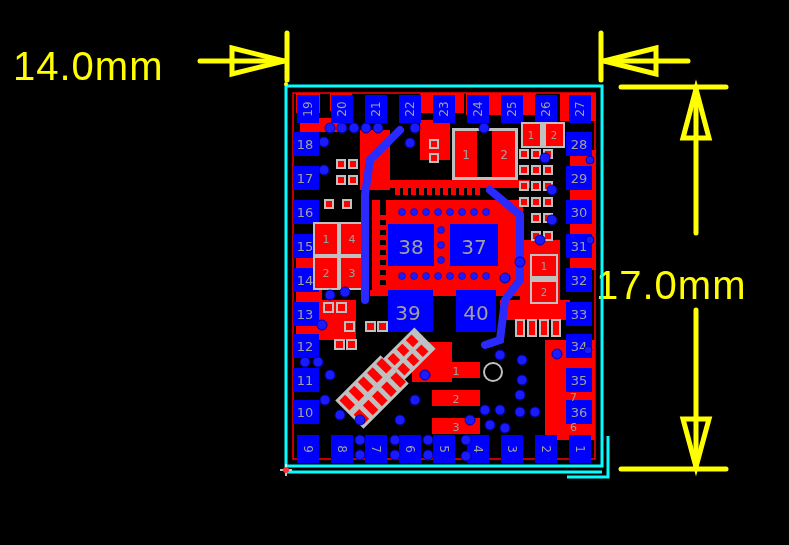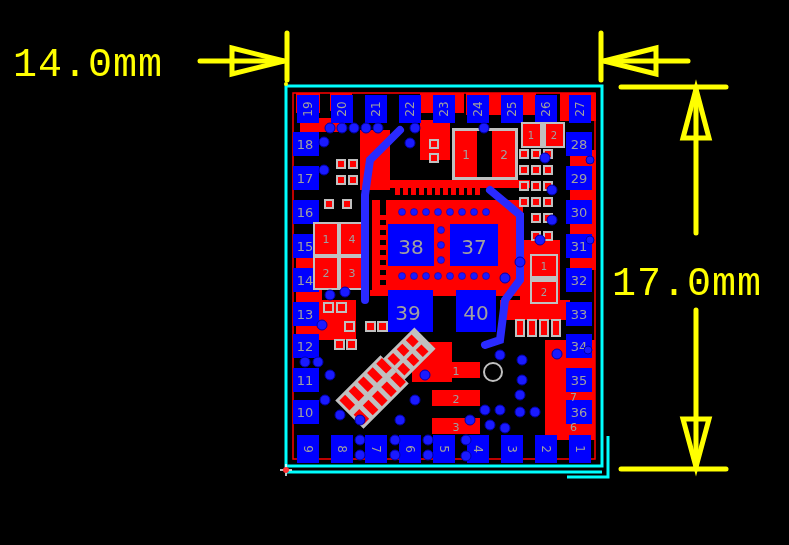--- a/index.html
+++ b/index.html
@@ -1,25 +1,25 @@
 <!DOCTYPE html>
 <html><head>
 <meta charset="utf-8">
 <style>
   html, body { margin:0; padding:0; background:#000; }
   body { width:789px; height:545px; position:relative; overflow:hidden; font-family:"DejaVu Sans Mono", monospace; }
-  .dim-label { position:absolute; color:#ffff00; font-family:Liberation Mono, monospace; font-size:40px; letter-spacing:1px; line-height:1; }
+  .dim-label { position:absolute; color:#ffff00; font-family:Liberation Sans, sans-serif; font-size:40px; letter-spacing:1px; line-height:1; }
   svg { position:absolute; left:0; top:0; }
   .padtxt { font-family:"DejaVu Sans", sans-serif; fill:#a0a0a0; }
 </style>
 </head>
 <body>
 
 <div class="dim-label" style="left:13px; top:46px;">14.0mm</div>
-<div class="dim-label" style="left:612px; top:265px;">17.0mm</div>
+<div class="dim-label" style="left:596px; top:265px;">17.0mm</div>
 
 <svg width="789" height="545" viewBox="0 0 789 545">
 
   <g stroke="#ffff00" stroke-width="5" fill="none" stroke-linecap="round">
     <line x1="287" y1="33" x2="287" y2="80"></line>
     <line x1="601" y1="33" x2="601" y2="80"></line>
     <line x1="200" y1="61" x2="285" y2="61"></line>
     <polygon points="232,48 284,61 232,74" stroke-width="5"></polygon>
     <line x1="603" y1="61" x2="688" y2="61"></line>
     <polygon points="656,48 604,61 656,74" stroke-width="5"></polygon>

